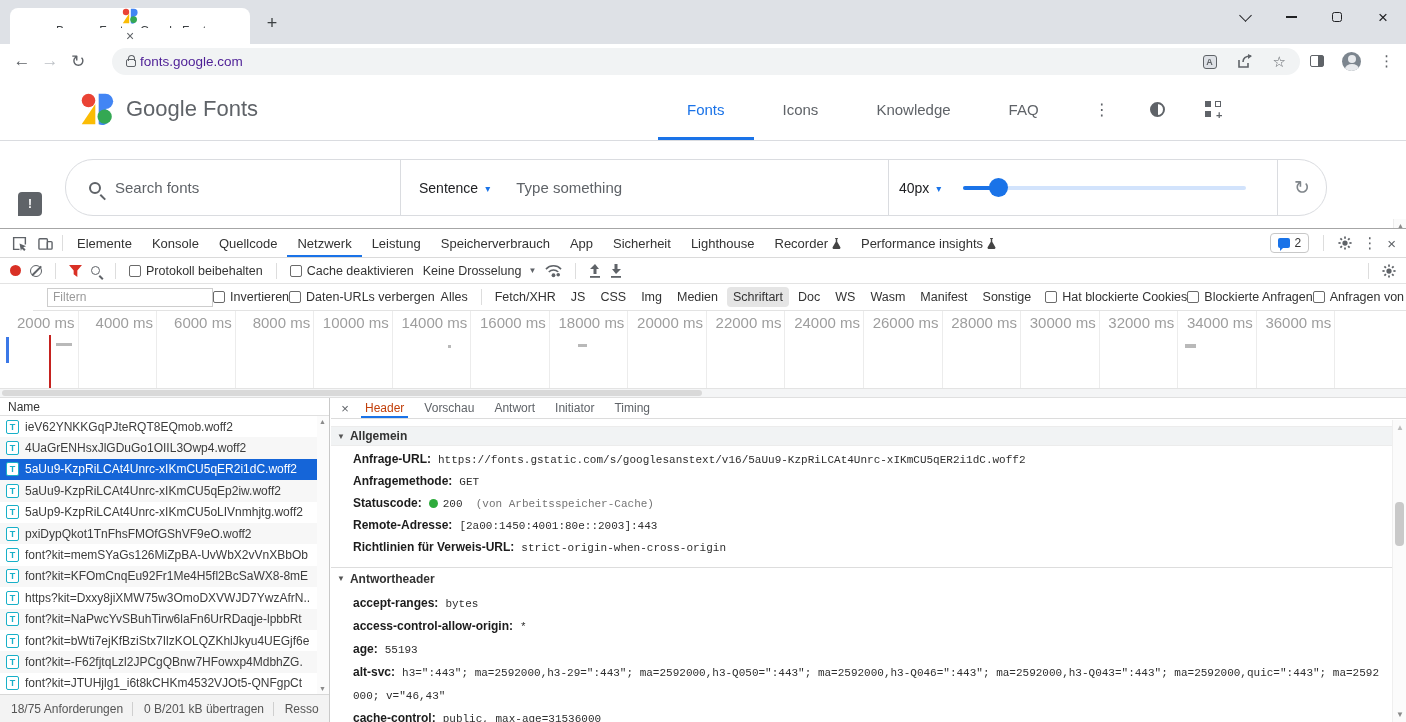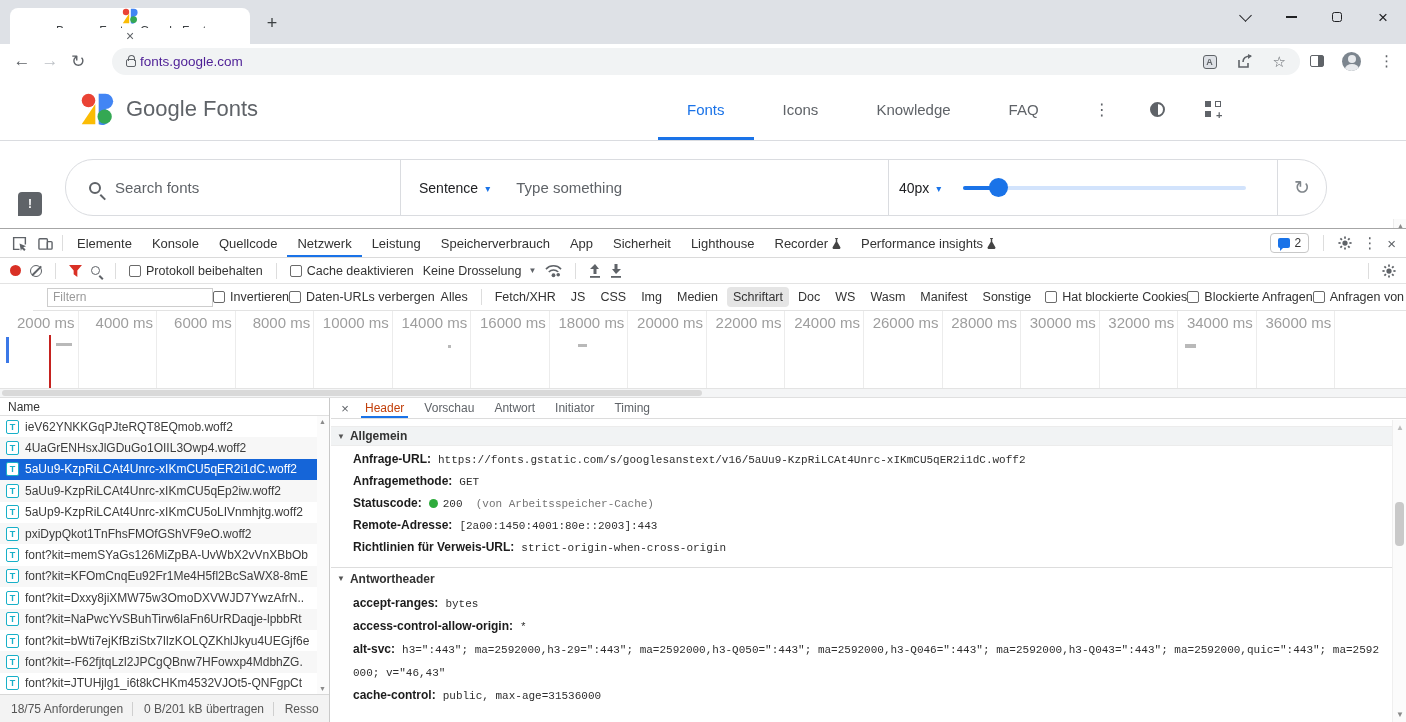--- a/index.html
+++ b/index.html
@@ -537,21 +537,21 @@
             <div class="req-row">
               <span class="ficon">T</span>
               <span>font?kit=memSYaGs126MiZpBA-UvWbX2vVnXBbOb</span>
             </div>
             <div class="req-row">
               <span class="ficon">T</span>
               <span>font?kit=KFOmCnqEu92Fr1Me4H5fl2BcSaWX8-8mE</span>
             </div>
             <div class="req-row">
               <span class="ficon">T</span>
-              <span>font?kit=Dxxy8jiXMW75w3OmoDXVWJD7YwzAfrN..</span>
+              <span>https?kit=Dxxy8jiXMW75w3OmoDXVWJD7YwzAfrN..</span>
             </div>
             <div class="req-row">
               <span class="ficon">T</span>
               <span>font?kit=NaPwcYvSBuhTirw6laFn6UrRDaqje-lpbbRt</span>
             </div>
             <div class="req-row">
               <span class="ficon">T</span>
               <span>font?kit=bWti7ejKfBziStx7IlzKOLQZKhlJkyu4UEGjf6e</span>
             </div>
             <div class="req-row">
@@ -599,20 +599,21 @@
               <div class="kv"><span class="k">Remote-Adresse:</span><span class="v">[2a00:1450:4001:80e::2003]:443</span></div>
               <div class="kv"><span class="k">Richtlinien für Verweis-URL:</span><span class="v">strict-origin-when-cross-origin</span></div>
             </div>
           <div class="sec-head sec-white">
             <span class="tri">▼</span>
             <span>Antwortheader</span>
           </div>
           <div class="kvlist kv2" id="kv-response">
               <div class="kv"><span class="k">accept-ranges:</span><span class="v">bytes</span></div>
               <div class="kv"><span class="k">access-control-allow-origin:</span><span class="v">*</span></div>
+              <div class="kv"><span class="k">age:</span><span class="v">55193</span></div>
               <div class="kv"><span class="k">alt-svc:</span><span class="v">h3=":443"; ma=2592000,h3-29=":443"; ma=2592000,h3-Q050=":443"; ma=2592000,h3-Q046=":443"; ma=2592000,h3-Q043=":443"; ma=2592000,quic=":443"; ma=2592000; v="46,43"</span></div>
               <div class="kv"><span class="k">cache-control:</span><span class="v">public, max-age=31536000</span></div>
             </div>
         </div>
         <div class="det-scroll">
           <span class="ds-up">▲</span>
           <span class="ds-thumb"></span>
           <span class="ds-dn">▼</span>
         </div>
       </div>

